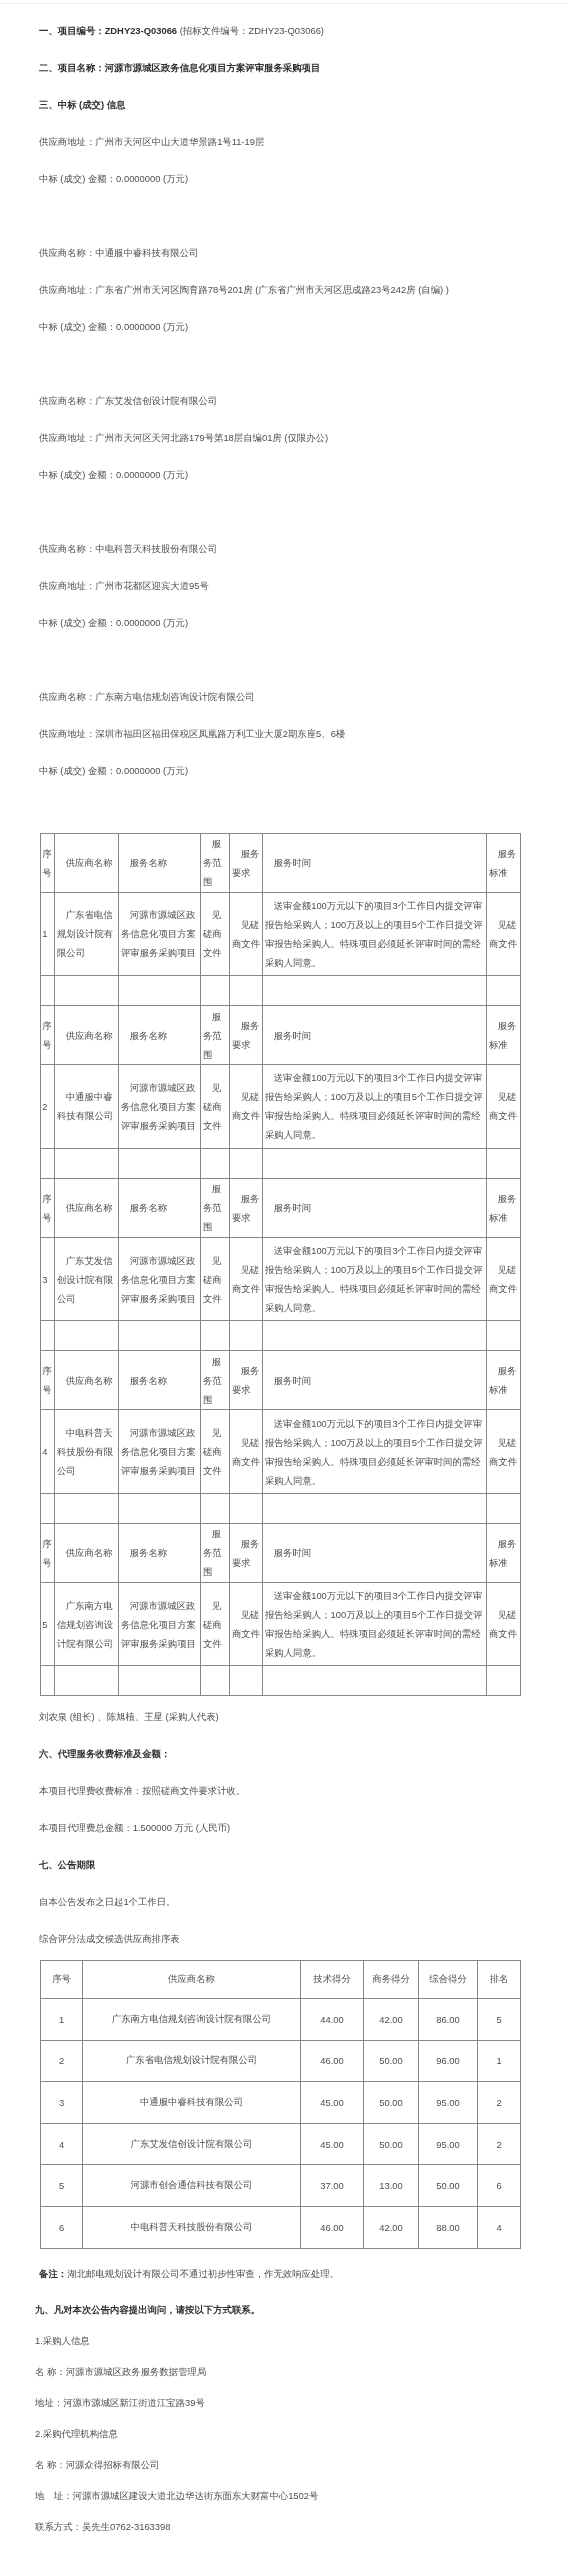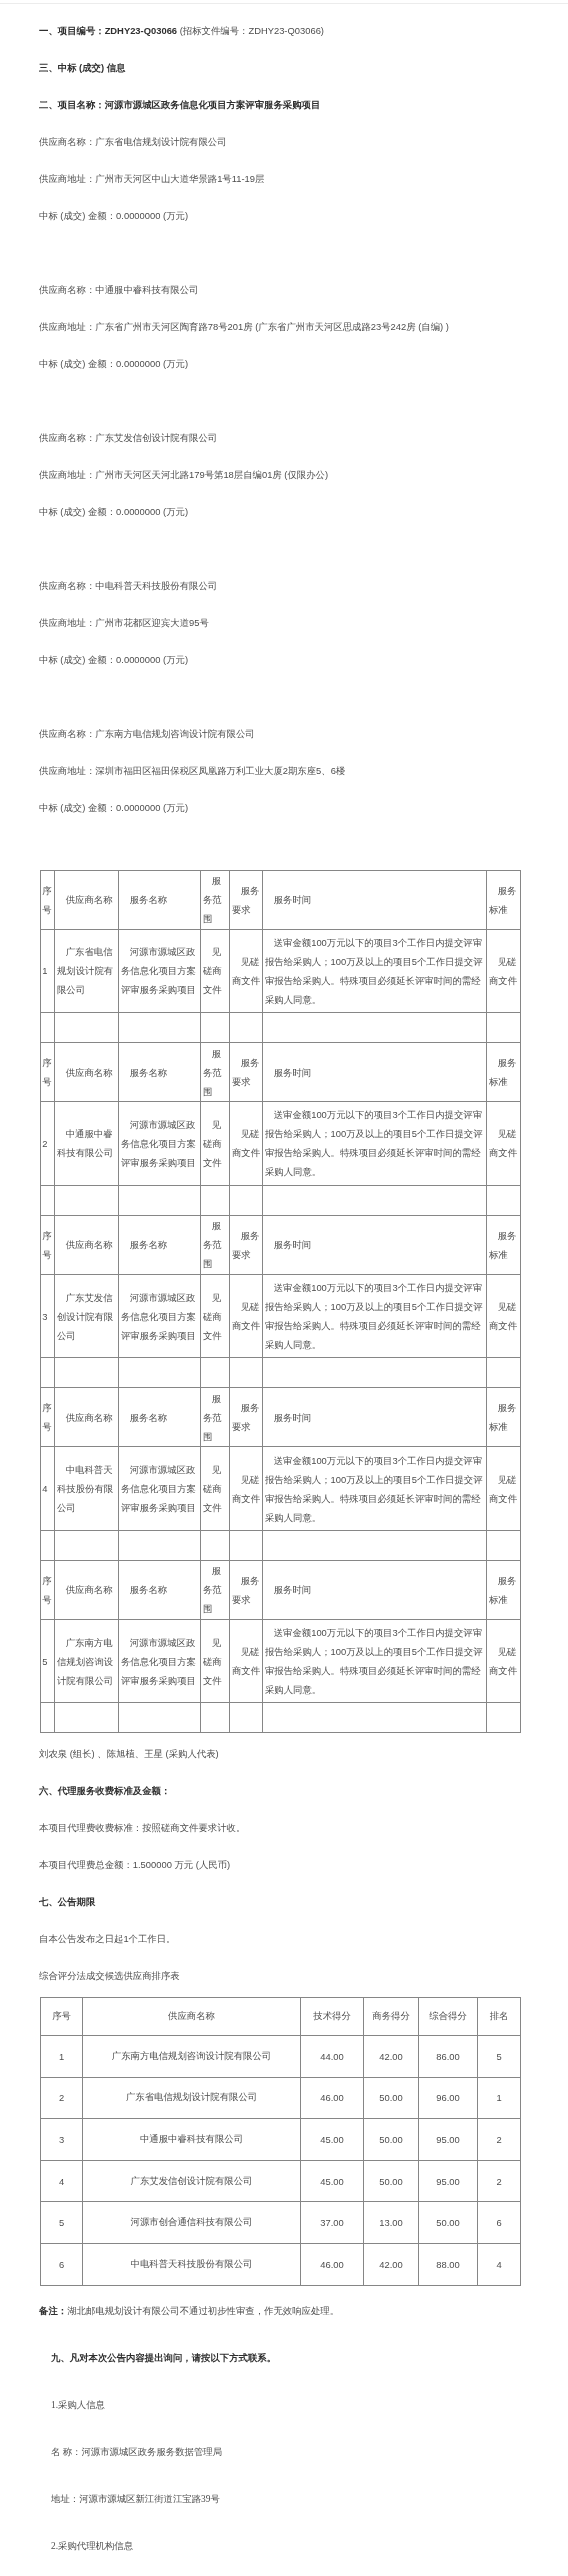--- a/index.html
+++ b/index.html
@@ -4,21 +4,21 @@
 <style>
   html,body{margin:0;padding:0;}
   body{
     width:568px;height:2576px;overflow:hidden;background:#ffffff;
     font-family:"Liberation Sans","DejaVu Sans",sans-serif;
     font-size:9.4px;color:#4d4d4d;
   }
   .top-rule{border-top:0.6px solid #ececec;height:0;margin-top:2.5px;}
   .content{padding:6.3px 30px 0 35px;}
   .line{height:33px;line-height:33px;margin:4px;white-space:nowrap;}
-  .line9{height:31px;line-height:31px;margin:16px;white-space:nowrap;font-family:Liberation Serif, serif;}
+  .line9{height:31px;line-height:31px;margin:0;white-space:nowrap;}
   .gap{height:33px;}
   .bold{font-weight:bold;color:#2f2f2f;}
   table.main{
     border-collapse:collapse;table-layout:fixed;width:480px;
     margin:8.8px 0 0 5px;border:1.3px solid #2b2b2b;
   }
   table.main td{
     border:0.6px solid #868686;padding:0.6px 1.9px;vertical-align:middle;
     text-align:left;word-break:break-all;line-height:19px;text-indent:8.8px;
     overflow:hidden;
@@ -41,25 +41,24 @@
   .mt14{margin-top:8.8px;}
 </style>
 </head>
 <body>
 
 <div class="top-rule"></div>
 <div class="content">
 
   <p class="line"><span class="bold">一、项目编号：</span><span class="bold">ZDHY23-Q03066</span><span> (招标文件编号：ZDHY23-Q03066)</span></p>
 
+  <p class="line bold">二、项目名称：河源市源城区政务信息化项目方案评审服务采购项目</p>
+
   <p class="line bold">三、中标 (成交) 信息</p>
 
-  <p class="line bold">二、项目名称：河源市源城区政务信息化项目方案评审服务采购项目</p>
-
-  <p class="line"><span>供应商名称：</span><span>广东省电信规划设计院有限公司</span></p>
   <p class="line"><span>供应商地址：</span><span>广州市天河区中山大道华景路1号11-19层</span></p>
   <p class="line"><span>中标 (成交) 金额：</span><span>0.0000000 (万元)</span></p>
   <div class="gap"></div>
 
   <p class="line"><span>供应商名称：</span><span>中通服中睿科技有限公司</span></p>
   <p class="line"><span>供应商地址：</span><span>广东省广州市天河区陶育路78号201房 (广东省广州市天河区思成路23号242房 (自编) )</span></p>
   <p class="line"><span>中标 (成交) 金额：</span><span>0.0000000 (万元)</span></p>
   <div class="gap"></div>
 
   <p class="line"><span>供应商名称：</span><span>广东艾发信创设计院有限公司</span></p>

